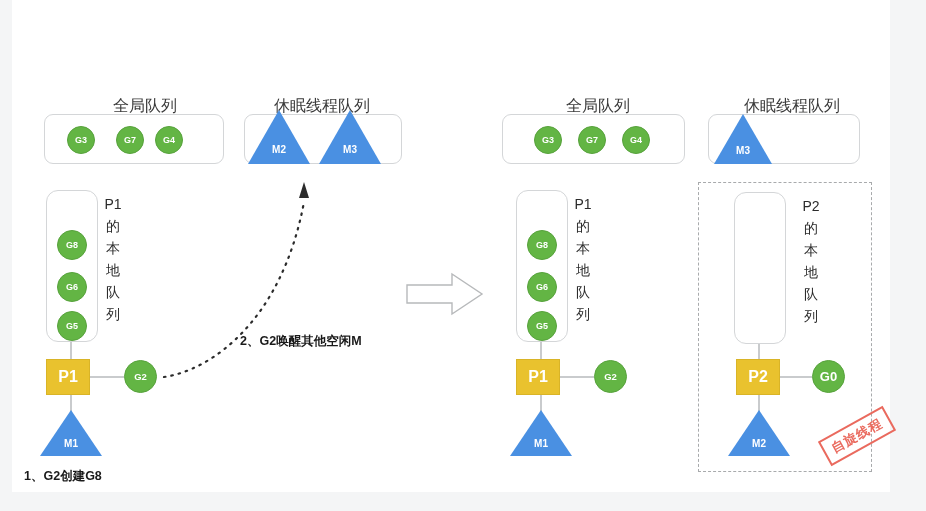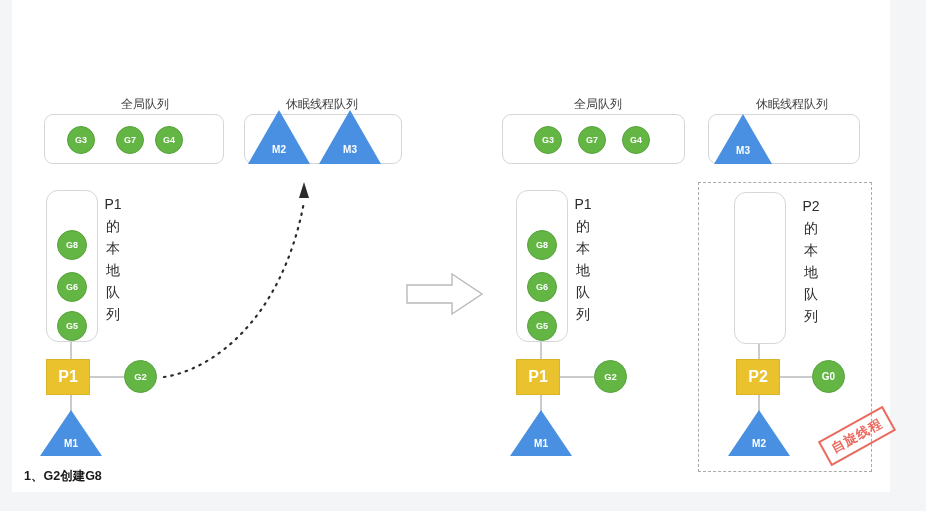--- a/index.html
+++ b/index.html
@@ -25,21 +25,21 @@
     width: 878px;
     text-align: center;
     font-size: 19px;
     font-weight: bold;
     color: #1a1a1a;
     letter-spacing: 0.5px;
   }
   
   .qlabel {
     position: absolute;
-    font-size: 12px;
+    font-size: 16px;
     color: #3a3a3a;
     text-align: center;
     white-space: nowrap;
   }
   .qbox {
     position: absolute;
     border: 1px solid #d4d6d8;
     border-radius: 9px;
     background: #fff;
     box-sizing: border-box;
@@ -170,20 +170,21 @@
     </svg>
     <div class="tlabel" style="top:30px;">M1</div>
   </div>
 
   <div class="caption" style="left:12px; top:468px;">1、G2创建G8</div>
 
   <svg style="position:absolute; left:140px; top:170px;" width="180" height="220">
     <path d="M 12 207 C 60 200, 130 150, 152 32" fill="none" stroke="#2b2b2b" stroke-width="2.2" stroke-dasharray="1.5 6" stroke-linecap="round"></path>
     <polygon points="152,12 147,28 157,28" fill="#2b2b2b"></polygon>
   </svg>
+  <div class="caption" style="left:228px; top:333px;">2、G2唤醒其他空闲M</div>
 
   <svg style="position:absolute; left:394px; top:272px;" width="80" height="44">
     <polygon points="1,13 46,13 46,2 76,22 46,42 46,31 1,31" fill="#ffffff" stroke="#b7b9bb" stroke-width="1.4"></polygon>
   </svg>
 
   <div class="qlabel" style="left:496px; top:96px; width:180px;">全局队列</div>
   <div class="qbox" style="left:490px; top:114px; width:183px; height:50px;"></div>
   <div class="gcircle" style="left:522px; top:126px; width:28px; height:28px;">G3</div>
   <div class="gcircle" style="left:566px; top:126px; width:28px; height:28px;">G7</div>
   <div class="gcircle" style="left:610px; top:126px; width:28px; height:28px;">G4</div>
@@ -228,21 +229,21 @@
   <div class="vtext" style="left:790px; top:198px;">P2</div>
   <div class="vtext" style="left:790px; top:220px;">的</div>
   <div class="vtext" style="left:790px; top:242px;">本</div>
   <div class="vtext" style="left:790px; top:264px;">地</div>
   <div class="vtext" style="left:790px; top:286px;">队</div>
   <div class="vtext" style="left:790px; top:308px;">列</div>
 
   <div class="connector" style="left:746px; top:344px; width:1.5px; height:16px;"></div>
   <div class="pbox" style="left:724px; top:359px; width:44px; height:36px;">P2</div>
   <div class="connector" style="left:768px; top:376px; width:32px; height:1.5px;"></div>
-  <div class="gcircle" style="left:800px; top:360px; width:33px; height:33px; font-size:10px;">G0</div>
+  <div class="gcircle" style="left:800px; top:360px; width:33px; height:33px; font-size:13px;">G0</div>
   <div class="connector" style="left:746px; top:395px; width:1.5px; height:18px;"></div>
   <div class="tri" style="left:714px; top:408px; width:66px; height:50px;">
     <svg width="66" height="50">
       <polygon points="33,2 64,48 2,48" fill="#4a90e2"></polygon>
     </svg>
     <div class="tlabel" style="top:30px;">M2</div>
   </div>
 
   <div class="stamp" style="left:808px; top:422px;">自旋线程</div>
 

